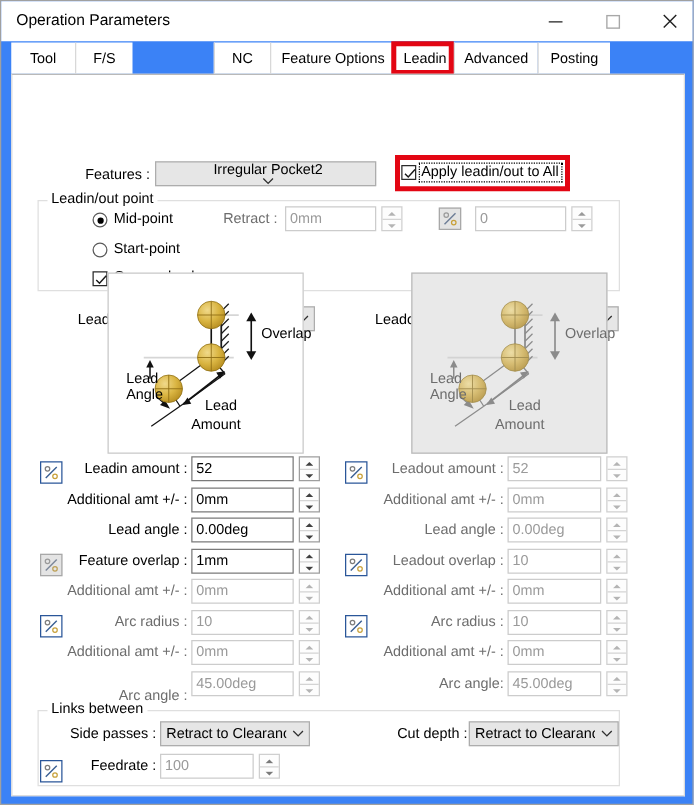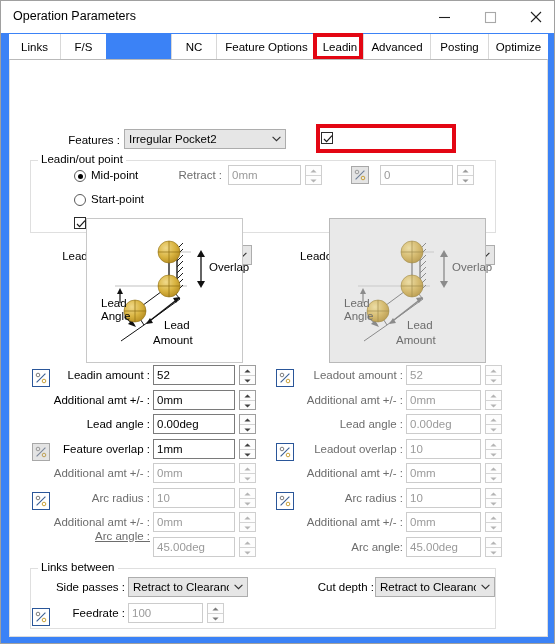--- a/index.html
+++ b/index.html
@@ -95,64 +95,62 @@
     <div class="wbtn" id="btn-close">
       <svg width="14" height="14" viewBox="0 0 14 14">
         <line x1="2" y1="2" x2="12" y2="12" stroke="#202020" stroke-width="1.1"></line>
         <line x1="12" y1="2" x2="2" y2="12" stroke="#202020" stroke-width="1.1"></line>
       </svg>
     </div>
   </div>
 
   <div class="tabstrip">
     <div class="tab first" style="left:0px;width:51px;">
-        <span>Links</span>
+        <span>Tool</span>
       </div>
     <div class="tab" style="left:51px;width:46px;">
         <span>F/S</span>
       </div>
     <div class="tab" style="left:162px;width:45px;">
         <span>NC</span>
       </div>
     <div class="tab" style="left:207px;width:100px;">
         <span>Feature Options</span>
       </div>
     <div class="tab selected" style="left:307px;width:47px;">
         <span>Leadin</span>
       </div>
     <div class="tab" style="left:354px;width:67px;">
         <span>Advanced</span>
       </div>
     <div class="tab" style="left:421px;width:58px;">
         <span>Posting</span>
       </div>
-    <div class="tab" style="left:479px;width:60px;">
-        <span>Optimize</span>
-      </div>
   </div>
 
   <div class="tab-highlight" style="left:312px;top:32px;width:50px;height:27px;"></div>
 
   <div class="clientarea">
 
     <div class="lbl" style="left:50px;top:74px;width:60px;">Features :</div>
-    <div class="combo" style="left:114px;top:69px;width:162px;">
+    <div class="combo" style="left:114px;top:69px;width:177px;flex-direction:column;">
       <div class="cv">Irregular Pocket2</div>
       <div class="carrow">
         <svg width="9" height="6" viewBox="0 0 9 6">
             <polyline points="0.6,0.8 4.5,4.7 8.4,0.8" fill="none" stroke="#303030" stroke-width="1.1"></polyline>
           </svg>
       </div>
     </div>
 
     <div class="chk" style="left:311px;top:72px;">
       <svg width="10" height="10" viewBox="0 0 10 10">
         <polyline points="1,5 3.6,7.6 9,1.6" fill="none" stroke="#1b1b1b" stroke-width="1.2"></polyline>
       </svg>
     </div>
+    <div class="lbl dotted" style="left:326px;top:71px;width:111px;text-align:left;color:#000;padding:1px 1px;">Apply leadin/out to All</div>
     <div class="tab-highlight" style="left:306px;top:64px;width:140px;height:29px;"></div>
 
     <div class="group" style="left:20px;top:100px;width:466px;height:73px;"></div>
     <div class="group-title" style="left:28px;top:93px;">Leadin/out point</div>
 
     <div class="radio" style="left:64px;top:110px;">
         <span class="dot"></span>
       </div>
     <div class="lbl" style="left:81px;top:109px;width:80px;text-align:left;">Mid-point</div>
 
@@ -459,21 +457,21 @@
             <polygon points="3.5,0.6 6.6,3.6 0.4,3.6" fill="#b4b4b4"></polygon>
           </svg>
         </div>
       <div class="half bot">
           <svg width="7" height="4" viewBox="0 0 7 4">
             <polygon points="3.5,3.4 0.4,0.4 6.6,0.4" fill="#b4b4b4"></polygon>
           </svg>
         </div>
     </div>
 
-    <div class="lbl dis" style="left:70px;top:470px;width:70px;text-decoration:underline;">Arc angle :</div>
+    <div class="lbl dis" style="left:70px;top:491px;width:70px;">Arc angle :</div>
     <div class="txt dis" style="left:143px;top:477px;width:82px;">45.00deg</div>
     <div class="spin dis" style="left:229px;top:477px;">
       <div class="half">
           <svg width="7" height="4" viewBox="0 0 7 4">
             <polygon points="3.5,0.6 6.6,3.6 0.4,3.6" fill="#b4b4b4"></polygon>
           </svg>
         </div>
       <div class="half bot">
           <svg width="7" height="4" viewBox="0 0 7 4">
             <polygon points="3.5,3.4 0.4,0.4 6.6,0.4" fill="#b4b4b4"></polygon>

